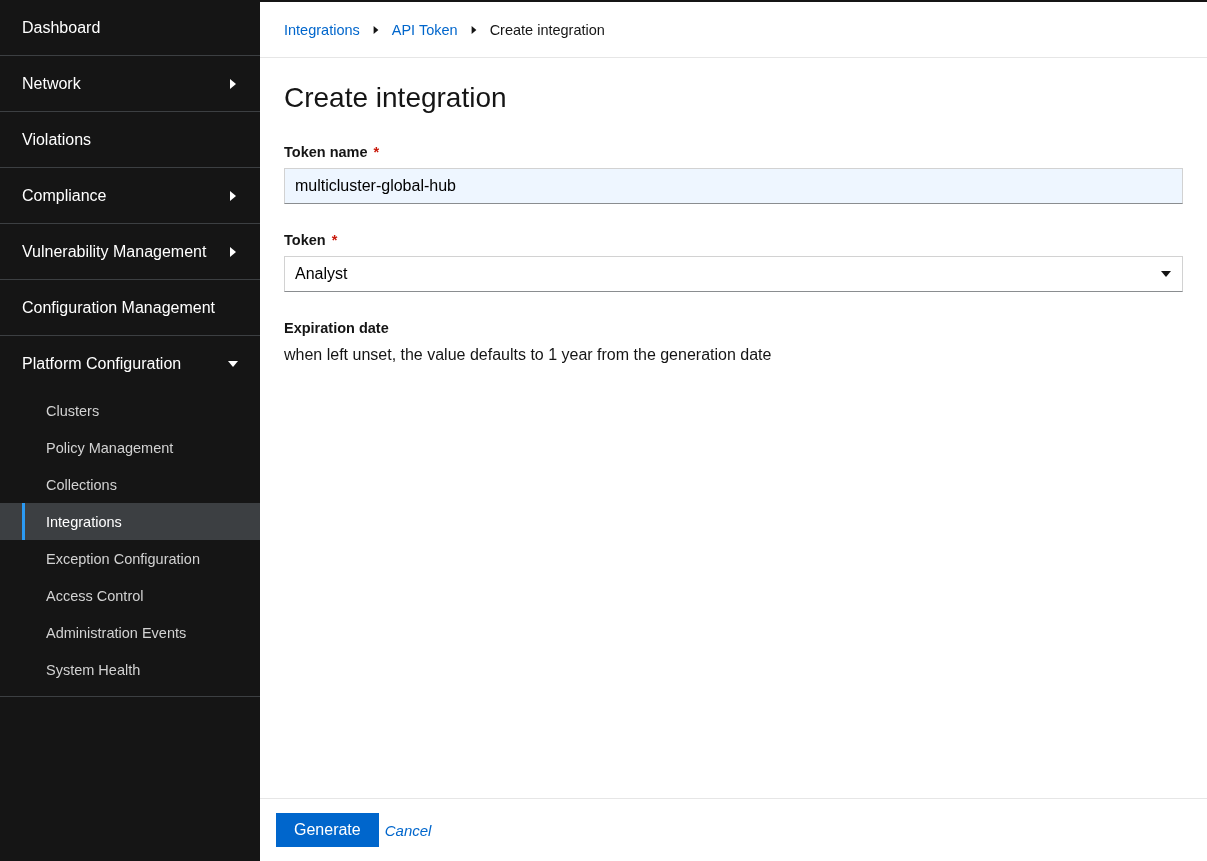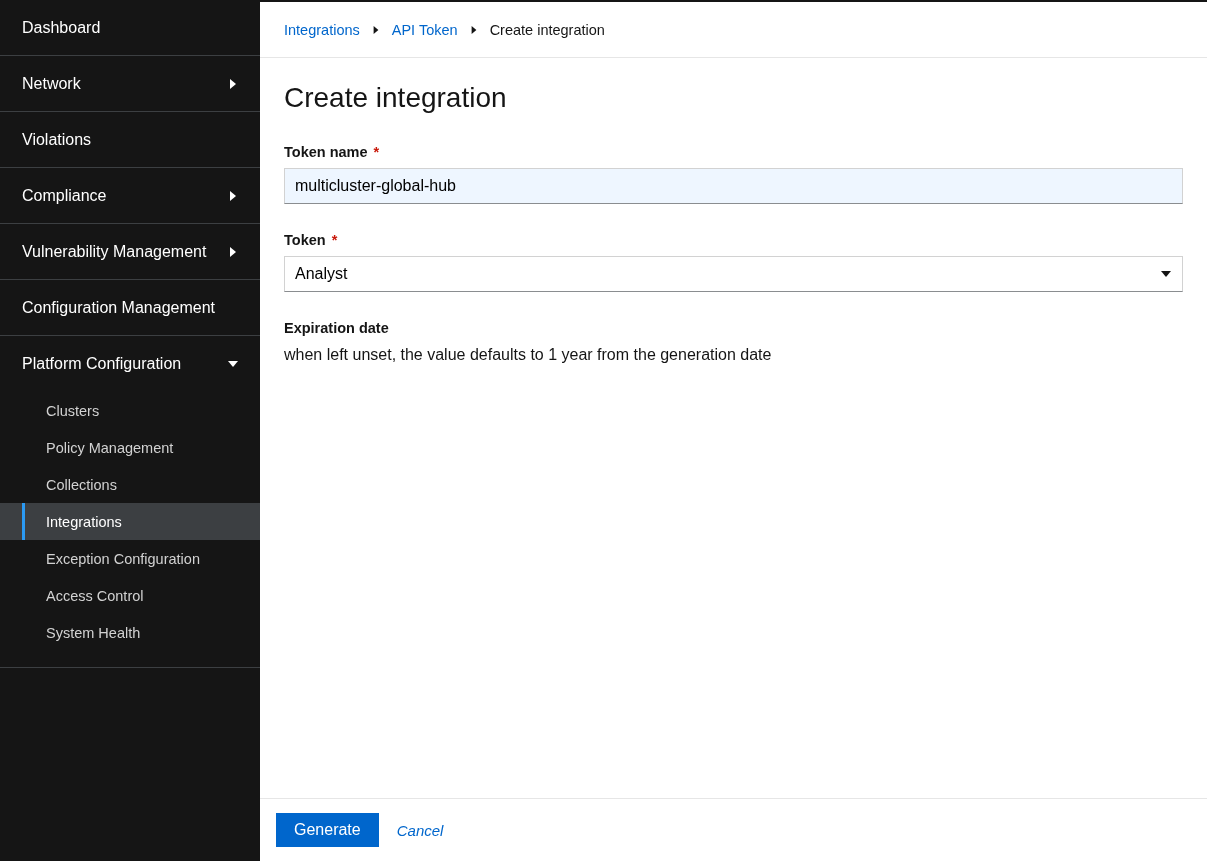--- a/index.html
+++ b/index.html
@@ -4,21 +4,21 @@
 <style>
   * { box-sizing: border-box; margin: 0; padding: 0; }
   html, body { height: 100%; font-family: "Helvetica Neue", Arial, sans-serif; font-size: 15px; color: #151515; }
   body { display: flex; width: 1207px; height: 861px; overflow: hidden; }
 
   
   .sidebar { width: 260px; background: #151515; color: #fff; display: flex; flex-direction: column; overflow-y: auto; }
   .nav-item { display: flex; align-items: center; justify-content: space-between; padding: 0 22px; height: 56px; border-bottom: 1px solid #3c3f42; cursor: pointer; font-size: 16px; }
   .nav-item .chevron { width: 10px; height: 10px; }
   .nav-item.expanded { border-bottom: none; gap: 17px; }
-  .sub-list { background: #151515; padding-bottom: 16px; border-bottom: 1px solid #3c3f42; }
+  .sub-list { background: #151515; padding-bottom: 8px; border-bottom: 1px solid #3c3f42; }
   .sub-item { display:flex; align-items:center; padding: 0 22px 0 46px; height: 37px; font-size: 14.5px; color: #d2d2d2; cursor:pointer; position:relative; }
   .sub-item.active { background: #3c3f42; color:#fff; }
   .sub-item.active::before { content:""; position:absolute; left:22px; top:0; bottom:0; width:3px; background:#2b9af3; }
 
   
   .main { flex:1; display:flex; flex-direction:column; background:#fff; }
   .topbar { height:2px; background:#151515; }
   .breadcrumb { display:flex; align-items:center; gap:12px; padding: 0 24px; height:56px; border-bottom:1px solid #e6e6e6; font-size:14.5px; }
   .breadcrumb a { color:#0066cc; text-decoration:none; cursor:pointer; }
   .bc-sep svg { width:8px; height:8px; }
@@ -30,21 +30,21 @@
   .req { color:#c9190b; }
   .text-input { width:100%; height:36px; padding:16px 10px; border:1px solid #d2d2d2; border-bottom:1px solid #8a8d90; background:#eef6ff; font-size:16px; }
   .select-wrap { position:relative;border-radius:10px; }
   .select { width:100%; height:36px; padding:0 32px 0 10px; border:1px solid #d2d2d2; border-bottom:1px solid #8a8d90; background:#fff; font-size:16px; appearance:none; cursor:pointer; text-align:left; }
   .caret { position:absolute; right:12px; top:50%; transform:translateY(-50%); pointer-events:none; }
   .date-row { display:flex; }
   .date-input { width:144px; height:36px; padding:0 10px; border:1px solid #d2d2d2; border-bottom:1px solid #8a8d90; font-size:16px; }
   .date-btn { width:48px; height:36px; border:1px solid #d2d2d2; border-left:none; border-bottom:2px solid #0066cc; background:#fff; cursor:pointer; display:flex; align-items:center; justify-content:center; }
   .help { font-size:16px; color:#151515; margin-top:10px; }
 
-  .footer { display:flex; align-items:center; gap:12px; padding: 14px 16px; border-top:1px solid #e6e6e6; }
+  .footer { display:flex; align-items:center; gap:0; padding: 14px 16px; border-top:1px solid #e6e6e6; }
   .btn-primary { background:#0066cc; color:#fff; border:none; padding:8px 18px; font-size:16px; cursor:pointer; }
   .btn-link { background:none; border:none; color:#0066cc; font-size:15px; cursor:pointer; padding:8px 6px;font-style:italic; }
 
   svg { display:block; }
 </style>
 </head>
 <body>
 
 <nav class="sidebar">
   <div id="nav-root">
@@ -102,20 +102,23 @@
         <div class="sub-item active">
           <span>Integrations</span>
         </div>
         <div class="sub-item">
           <span>Exception Configuration</span>
         </div>
         <div class="sub-item">
           <span>Access Control</span>
         </div>
         <div class="sub-item">
+          <span>Administration Events</span>
+        </div>
+        <div class="sub-item">
           <span>System Health</span>
         </div>
       </div>
     </div>
 </nav>
 
 <main class="main">
   <div class="topbar"></div>
 
   <div class="breadcrumb">

